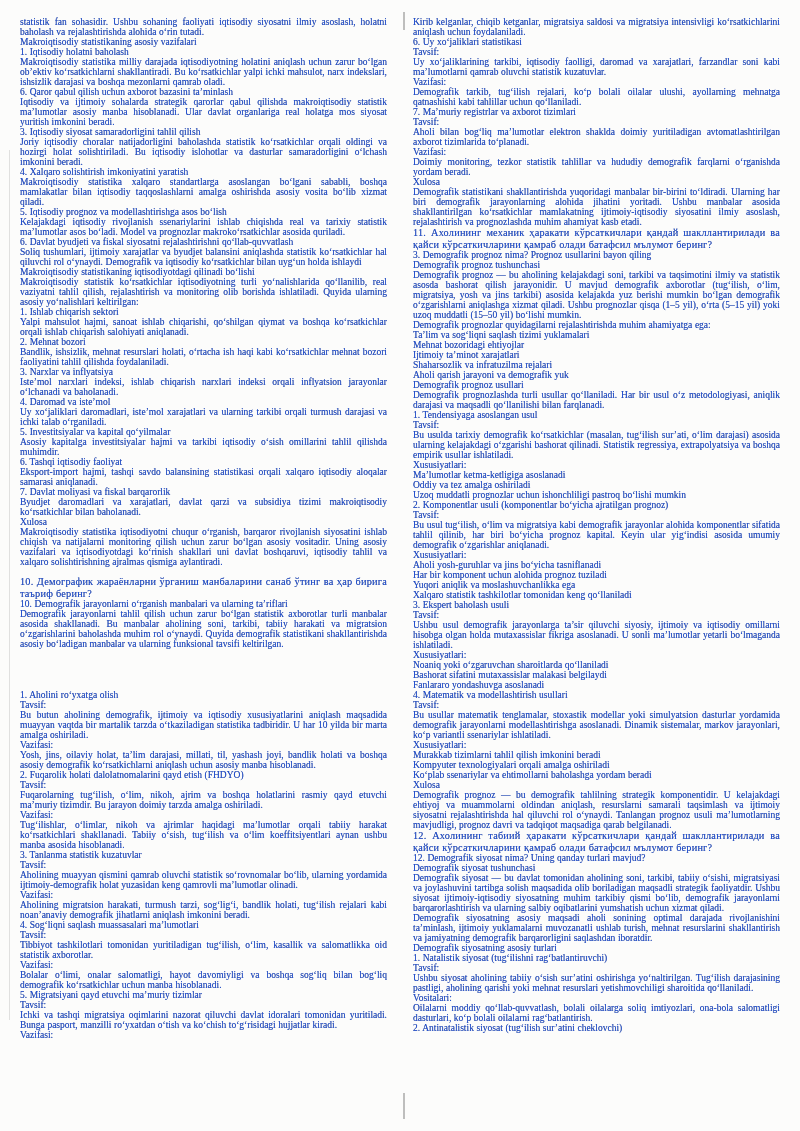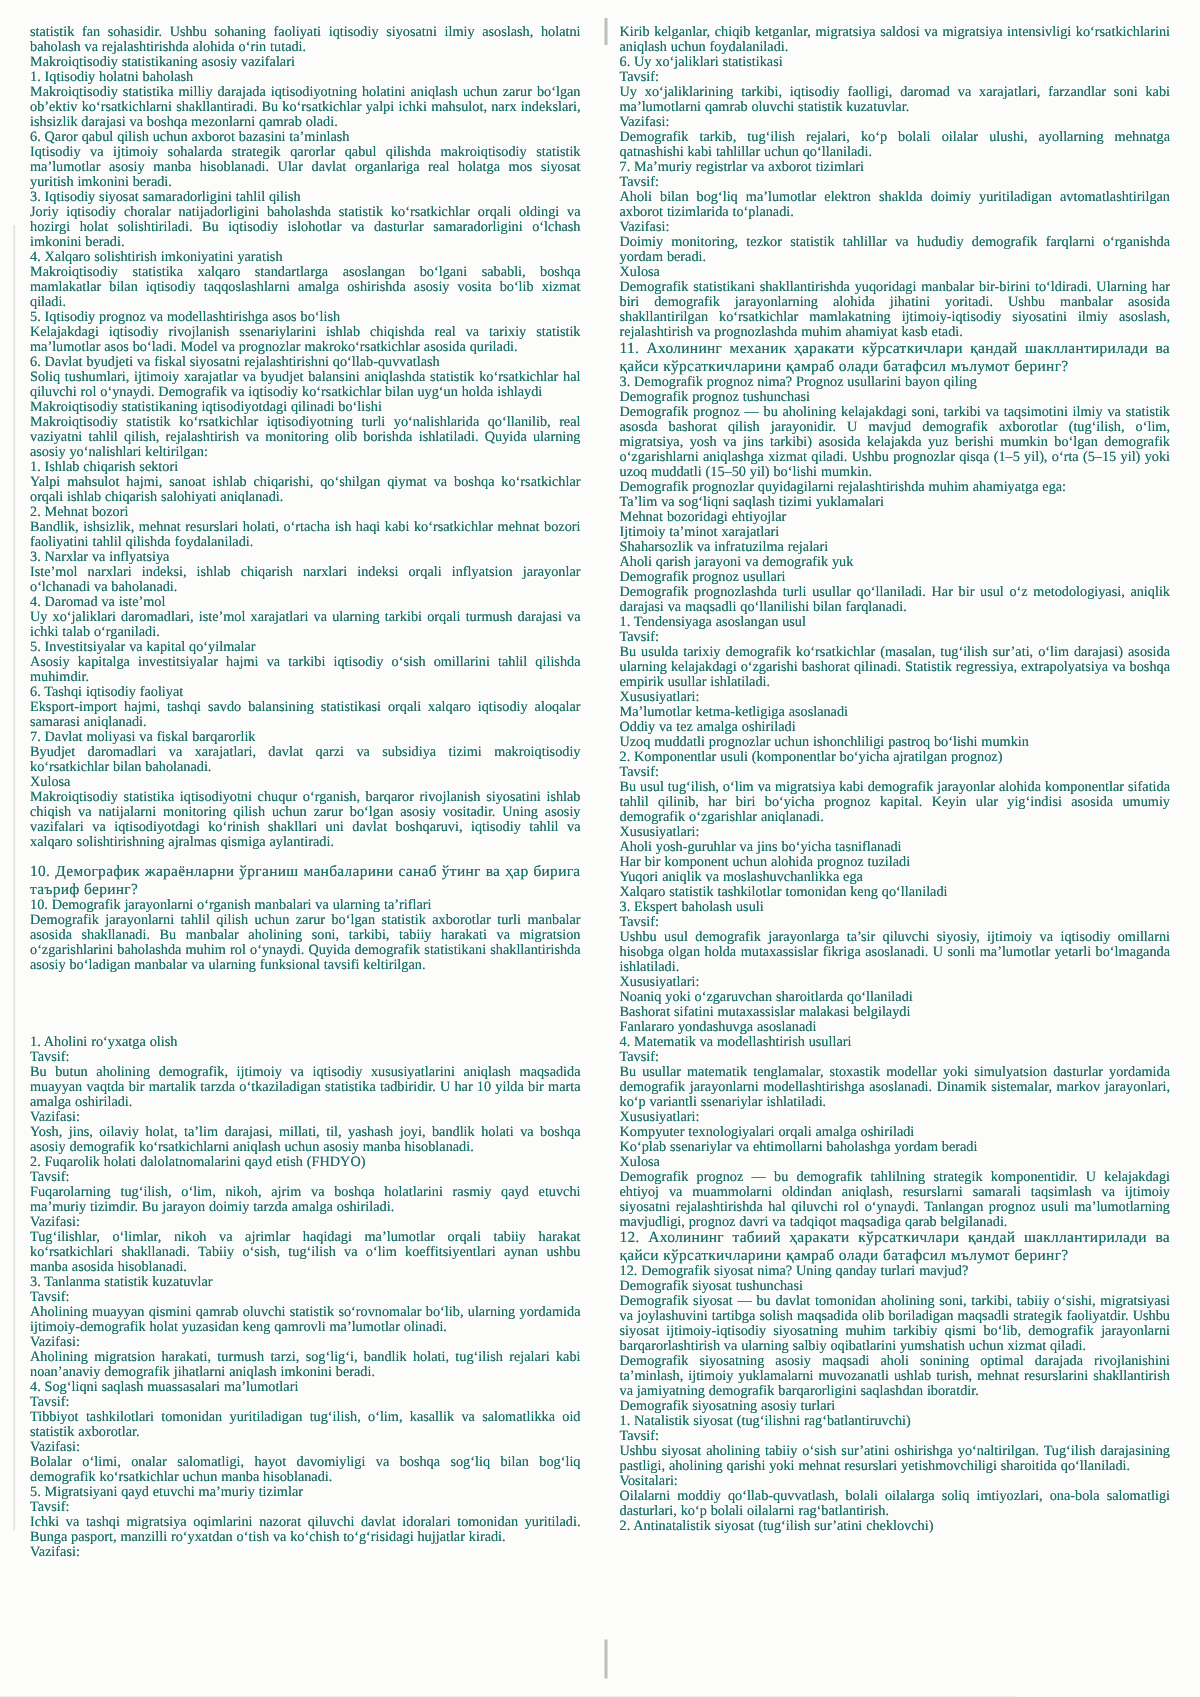--- a/index.html
+++ b/index.html
@@ -30,21 +30,21 @@
   .gap-small{height:9px;}
   .gap-large{height:41px;}
   .artifact{position:absolute;background:#8a8a8a;opacity:0.55;}
   #artifact-left{left:9px;top:150px;width:1px;height:870px;opacity:0.25;}
   #artifact-mid-top{left:403px;top:12px;width:2px;height:18px;}
   #artifact-mid-bottom{left:403px;top:1093px;width:2px;height:26px;}
 </style>
 </head>
 <body>
 
-<div id="page" style="background: rgb(252, 252, 251); color: #0f766e;">
+<div id="page" style="background: rgb(252, 252, 251); color: #1d4ed8;">
   <div id="artifact-left" class="artifact"></div>
   <div id="artifact-mid-top" class="artifact"></div>
   <div id="artifact-mid-bottom" class="artifact"></div>
   <div id="col-left" class="col">
       <p class="p">statistik fan sohasidir. Ushbu sohaning faoliyati iqtisodiy siyosatni ilmiy asoslash, holatni baholash va rejalashtirishda alohida o‘rin tutadi.</p>
       <p class="p">Makroiqtisodiy statistikaning asosiy vazifalari</p>
       <p class="p">1. Iqtisodiy holatni baholash</p>
       <p class="p">Makroiqtisodiy statistika milliy darajada iqtisodiyotning holatini aniqlash uchun zarur bo‘lgan ob’ektiv ko‘rsatkichlarni shakllantiradi. Bu ko‘rsatkichlar yalpi ichki mahsulot, narx indekslari, ishsizlik darajasi va boshqa mezonlarni qamrab oladi.</p>
       <p class="p">6. Qaror qabul qilish uchun axborot bazasini ta’minlash</p>
       <p class="p">Iqtisodiy va ijtimoiy sohalarda strategik qarorlar qabul qilishda makroiqtisodiy statistik ma’lumotlar asosiy manba hisoblanadi. Ular davlat organlariga real holatga mos siyosat yuritish imkonini beradi.</p>
@@ -149,20 +149,21 @@
       <p class="p">Tavsif:</p>
       <p class="p">Ushbu usul demografik jarayonlarga ta’sir qiluvchi siyosiy, ijtimoiy va iqtisodiy omillarni hisobga olgan holda mutaxassislar fikriga asoslanadi. U sonli ma’lumotlar yetarli bo‘lmaganda ishlatiladi.</p>
       <p class="p">Xususiyatlari:</p>
       <p class="p">Noaniq yoki o‘zgaruvchan sharoitlarda qo‘llaniladi</p>
       <p class="p">Bashorat sifatini mutaxassislar malakasi belgilaydi</p>
       <p class="p">Fanlararo yondashuvga asoslanadi</p>
       <p class="p">4. Matematik va modellashtirish usullari</p>
       <p class="p">Tavsif:</p>
       <p class="p">Bu usullar matematik tenglamalar, stoxastik modellar yoki simulyatsion dasturlar yordamida demografik jarayonlarni modellashtirishga asoslanadi. Dinamik sistemalar, markov jarayonlari, ko‘p variantli ssenariylar ishlatiladi.</p>
       <p class="p">Xususiyatlari:</p>
+      <p class="p">Murakkab tizimlarni tahlil qilish imkonini beradi</p>
       <p class="p">Kompyuter texnologiyalari orqali amalga oshiriladi</p>
       <p class="p">Ko‘plab ssenariylar va ehtimollarni baholashga yordam beradi</p>
       <p class="p">Xulosa</p>
       <p class="p">Demografik prognoz — bu demografik tahlilning strategik komponentidir. U kelajakdagi ehtiyoj va muammolarni oldindan aniqlash, resurslarni samarali taqsimlash va ijtimoiy siyosatni rejalashtirishda hal qiluvchi rol o‘ynaydi. Tanlangan prognoz usuli ma’lumotlarning mavjudligi, prognoz davri va tadqiqot maqsadiga qarab belgilanadi.</p>
       <p class="bold">12. Ахолининг табиий ҳаракати кўрсаткичлари қандай шакллантирилади ва қайси кўрсаткичларини қамраб олади батафсил мълумот беринг?</p>
       <p class="p">12. Demografik siyosat nima? Uning qanday turlari mavjud?</p>
       <p class="p">Demografik siyosat tushunchasi</p>
       <p class="p">Demografik siyosat — bu davlat tomonidan aholining soni, tarkibi, tabiiy o‘sishi, migratsiyasi va joylashuvini tartibga solish maqsadida olib boriladigan maqsadli strategik faoliyatdir. Ushbu siyosat ijtimoiy-iqtisodiy siyosatning muhim tarkibiy qismi bo‘lib, demografik jarayonlarni barqarorlashtirish va ularning salbiy oqibatlarini yumshatish uchun xizmat qiladi.</p>
       <p class="p">Demografik siyosatning asosiy maqsadi aholi sonining optimal darajada rivojlanishini ta’minlash, ijtimoiy yuklamalarni muvozanatli ushlab turish, mehnat resurslarini shakllantirish va jamiyatning demografik barqarorligini saqlashdan iboratdir.</p>
       <p class="p">Demografik siyosatning asosiy turlari</p>

